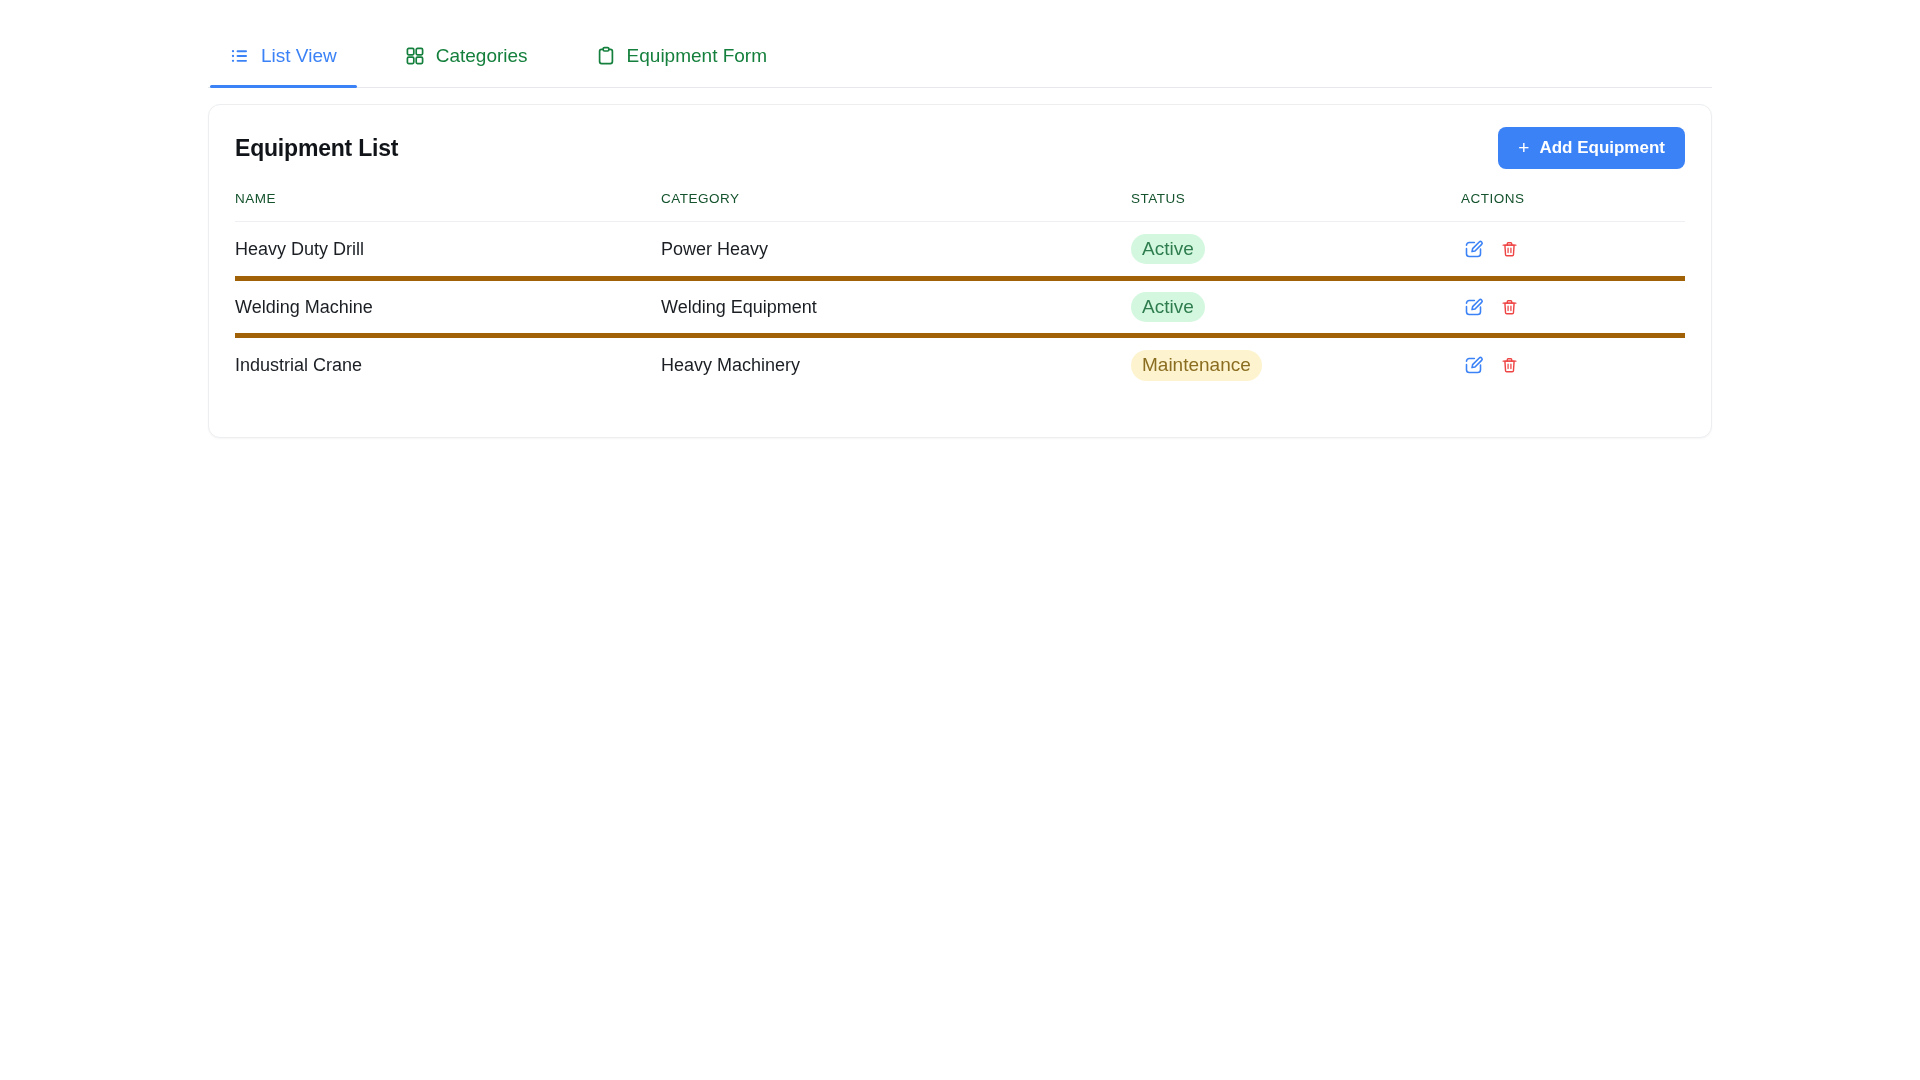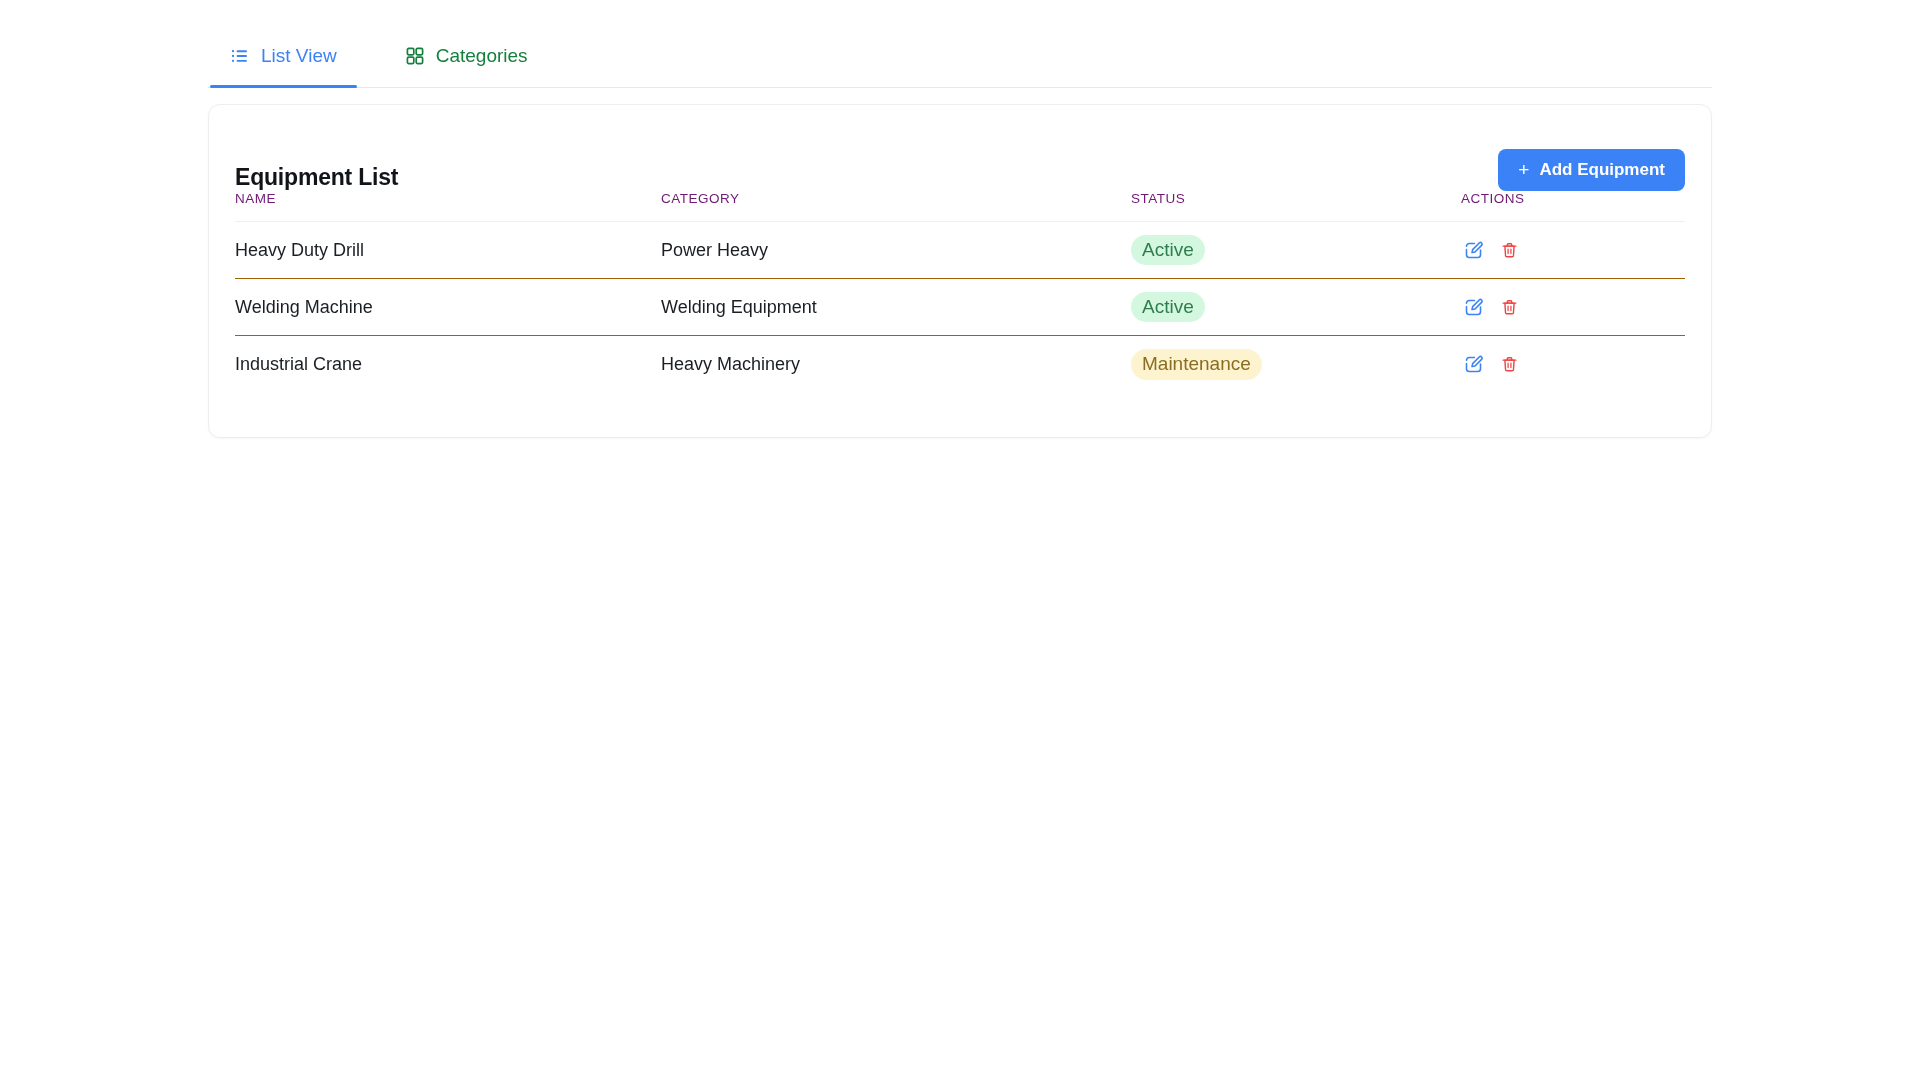--- a/index.html
+++ b/index.html
@@ -82,21 +82,21 @@
     height: 334px;
     background: #ffffff;
     border: 1px solid #eceef0;
     border-radius: 12px;
     box-shadow: 0 1px 2px rgba(16,24,40,0.04);
     padding: 0 26px;
   }
 
   .card-head {
     display: flex;
-    align-items: flex-end;
+    align-items: center;
     justify-content: space-between;
     height: 86px;
     padding: 0 0 0 0;
   }
 
   .card-title {
     font-size: 23px;
     font-weight: 700;
     color: #111418;
     letter-spacing: -0.2px;
@@ -131,33 +131,33 @@
     width: 100%;
     border-collapse: collapse;
     table-layout: fixed;
   }
 
   table.eq-table th {
     text-align: left;
     font-size: 13.5px;
     font-weight: 400;
     letter-spacing: 0.5px;
-    color: #701a75;
+    color: #14532d;
     text-transform: uppercase;
     padding: 0 0 15px 0;
     border-bottom: 1px solid #edeff2;
   }
 
   table.eq-table td {
     font-size: 18px;
     color: #1b1f24;
     padding: 0;
     height: 57px;
     vertical-align: middle;
-    border-bottom: 1px solid #a16207;
+    border-bottom: 5px solid #a16207;
   }
 
   table.eq-table tr:last-child td { border-bottom: none; }
 
   .col-name     { width: 426px; }
   .col-category { width: 470px; }
   .col-status   { width: 330px; }
   .col-actions  { width: auto; }
 
   
@@ -222,20 +222,29 @@
           <rect x="11.2" y="2.4" width="6.4" height="6.4" rx="1.3" stroke="currentColor" stroke-width="1.7"></rect>
           <rect x="2.4" y="11.2" width="6.4" height="6.4" rx="1.3" stroke="currentColor" stroke-width="1.7"></rect>
           <rect x="11.2" y="11.2" width="6.4" height="6.4" rx="1.3" stroke="currentColor" stroke-width="1.7"></rect>
         </svg>
       </span>
       <span>Categories</span>
     </button>
 
     <span class="tab-gap"></span>
 
+    <button class="tab">
+      <span class="tab-icon">
+        <svg width="20" height="20" viewBox="0 0 20 20" fill="none" aria-hidden="true">
+          <rect x="3.6" y="3.4" width="12.8" height="14.2" rx="2" stroke="currentColor" stroke-width="1.7"></rect>
+          <rect x="7.2" y="1.6" width="5.6" height="3.4" rx="1.2" fill="#ffffff" stroke="currentColor" stroke-width="1.7"></rect>
+        </svg>
+      </span>
+      <span>Equipment Form</span>
+    </button>
 
   </nav>
 
   <section class="card">
 
     <div class="card-head">
       <h1 class="card-title">Equipment List</h1>
 
       <button class="add-btn">
         <span class="plus">+</span>

